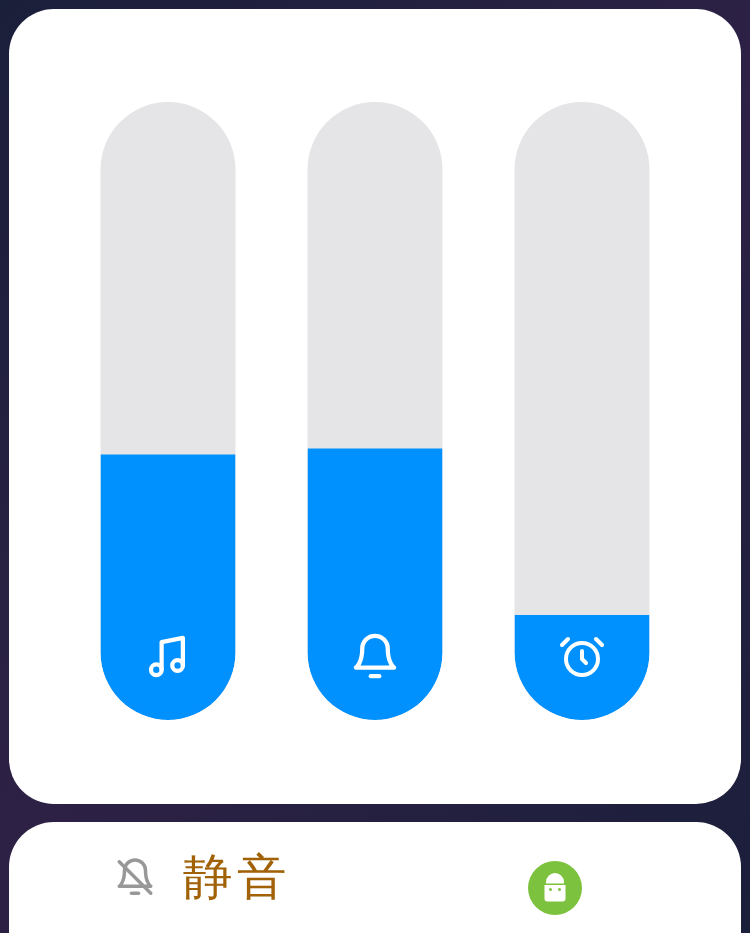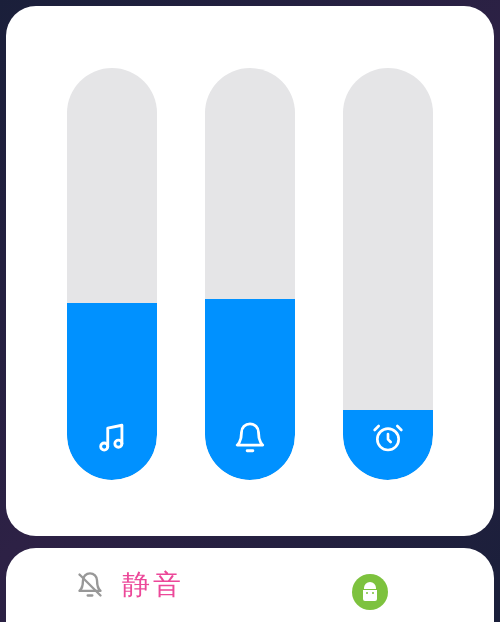--- a/index.html
+++ b/index.html
@@ -66,22 +66,22 @@
     }
     .mute-icon {
       color: #989898;
       width: 28px;
       height: 28px;
       display: flex;
       align-items: center;
       justify-content: center;
     }
     .mute-text {
-      color: #ec4899;
-      font-size: 28px;
+      color: #a16207;
+      font-size: 33px;
       letter-spacing: 3px;
     }
     .watermark {
       position: absolute;
       right: 12px;
       bottom: 12px;
       display: flex;
       align-items: center;
       gap: 6px;
     }

